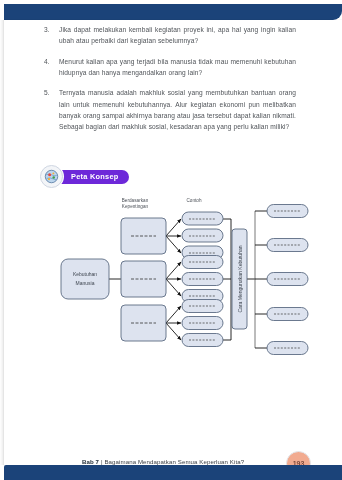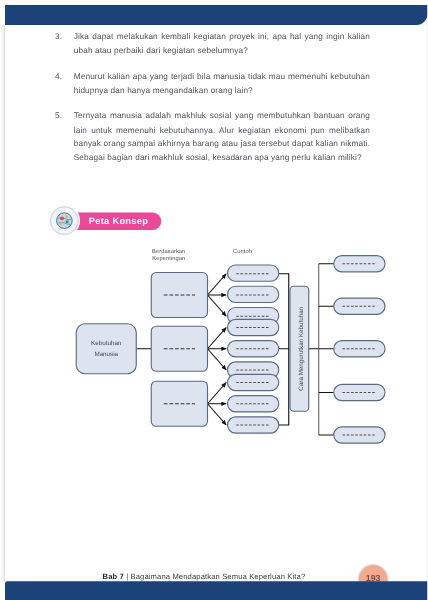--- a/index.html
+++ b/index.html
@@ -60,21 +60,21 @@
   .konsep-icon{
     width:21px;height:21px;border-radius:50%;
     background:#f3f5f8;
     border:1.4px solid #cfd6e2;
     display:flex;align-items:center;justify-content:center;
     position:relative;z-index:2;
     box-shadow:0 0 0 1px #ffffff;
   }
   .konsep-pill{
     height:14px;
-    background:#ec4899;
+    background:#6d28d9;
     border-radius:8px;
     margin-left:-8px;
     padding:0 10px 0 16px;
     display:flex;align-items:center;
     color:#ffffff;
     font-size:7.4px;
     font-weight:bold;
     letter-spacing:.25px;
     text-align:right;
   }

